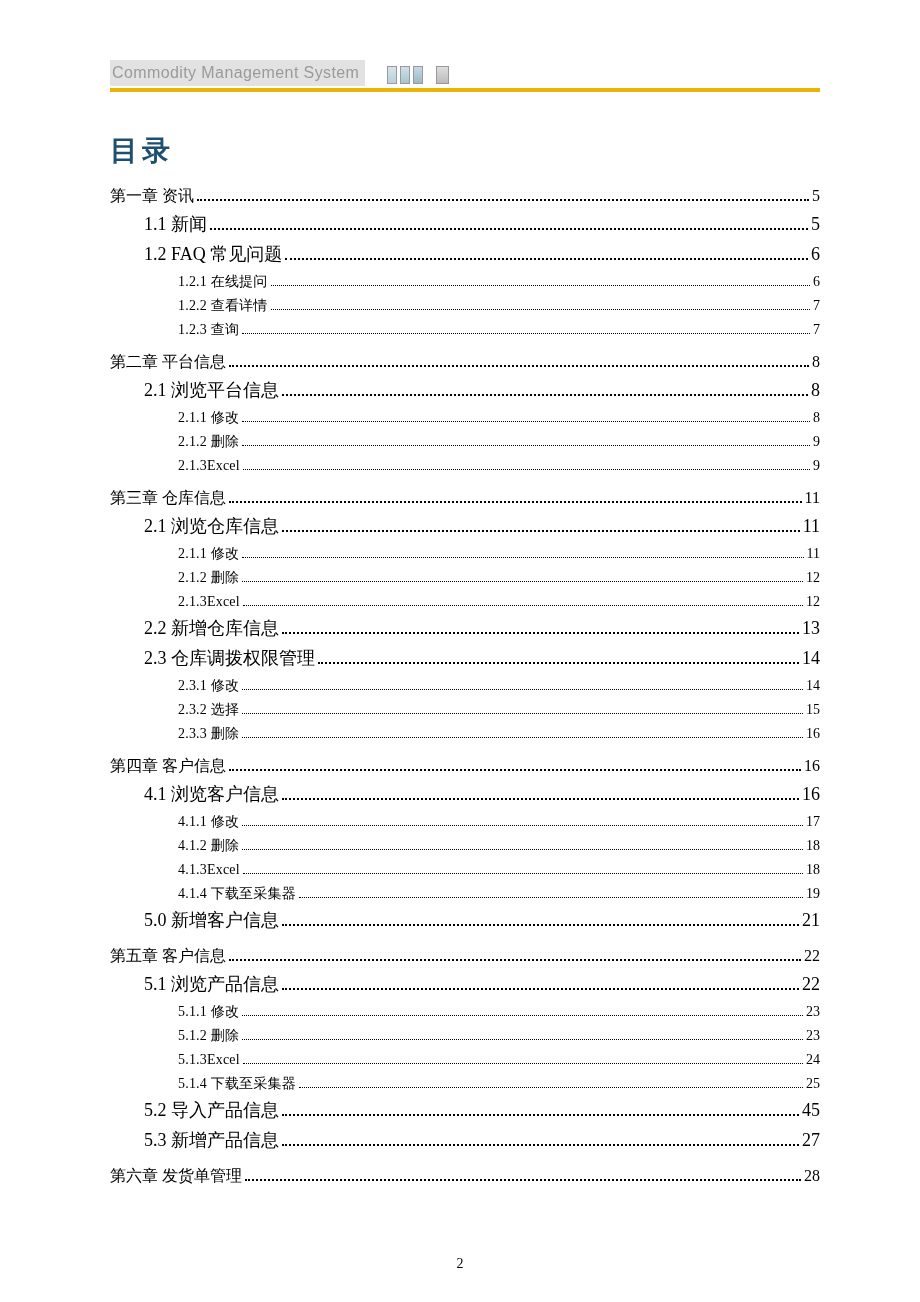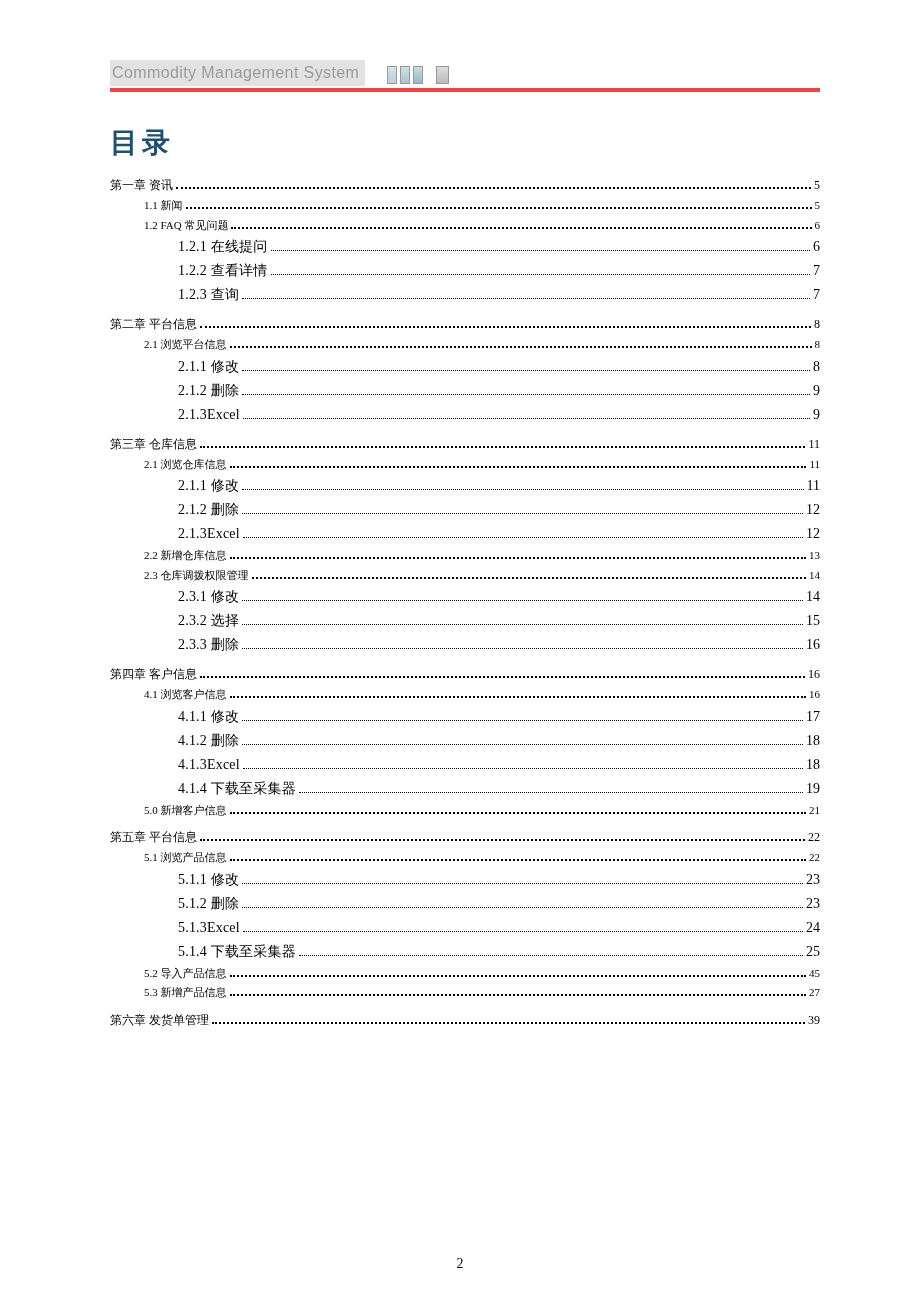--- a/index.html
+++ b/index.html
@@ -10,23 +10,23 @@
     font-family: "SimSun", "宋体", serif;
     color: #000;
   }
   .page {
     width: 920px;
     min-height: 1302px;
     padding: 60px 100px 40px 110px;
     position: relative;
   }
   .header-bar {
-    border-bottom: 4px solid #ef4444;
+    border-bottom: 4px solid #eab308;
     padding-bottom: 2px;
-    margin-bottom: 32px;
+    margin-bottom: 40px;
     display: flex;
     align-items: flex-end;
     gap: 22px;
   }
   .header-title {
     background: #e2e2e2;
     color: #9a9a9a;
     font-family: Arial, sans-serif;
     font-size: 16px;
     letter-spacing: 0.4px;
@@ -73,22 +73,22 @@
     border-bottom: 2px dotted #000;
     margin: 0 3px 3px 3px;
     height: 0;
   }
   .toc-leader.fine {
     border-bottom: 1.2px dotted #000;
     margin-bottom: 4px;
   }
   .toc-page { flex: 0 0 auto; }
 
-  .lvl1 { padding-left: 0; font-size: 12px; margin-top: 10px; }
-  .lvl2 { padding-left: 34px; font-size: 11px; }
+  .lvl1 { padding-left: 0; font-size: 16px; margin-top: 10px; }
+  .lvl2 { padding-left: 34px; font-size: 18px; }
   .lvl3 { padding-left: 68px; font-size: 14px; font-family: "SimSun","Times New Roman",serif; }
   .lvl3 .toc-label { letter-spacing: 0.2px; }
   .lvl3 .toc-page { font-size: 14px; }
 
   .page-number {
     position: absolute;
     bottom: 30px;
     left: 0; right: 0;
     text-align: center;
     font-size: 14px;
@@ -247,21 +247,21 @@
         <span class="toc-label">4.1.4 下载至采集器</span>
         <span class="toc-leader fine"></span>
         <span class="toc-page">19</span>
       </div>
       <div class="toc-line lvl2">
         <span class="toc-label">5.0 新增客户信息</span>
         <span class="toc-leader"></span>
         <span class="toc-page">21</span>
       </div>
       <div class="toc-line lvl1">
-        <span class="toc-label">第五章 平台信息</span>
+        <span class="toc-label">第五章 客户信息</span>
         <span class="toc-leader"></span>
         <span class="toc-page">22</span>
       </div>
       <div class="toc-line lvl2">
         <span class="toc-label">5.1 浏览产品信息</span>
         <span class="toc-leader"></span>
         <span class="toc-page">22</span>
       </div>
       <div class="toc-line lvl3">
         <span class="toc-label">5.1.1 修改</span>
@@ -289,18 +289,18 @@
         <span class="toc-page">45</span>
       </div>
       <div class="toc-line lvl2">
         <span class="toc-label">5.3 新增产品信息</span>
         <span class="toc-leader"></span>
         <span class="toc-page">27</span>
       </div>
       <div class="toc-line lvl1">
         <span class="toc-label">第六章 发货单管理</span>
         <span class="toc-leader"></span>
-        <span class="toc-page">39</span>
+        <span class="toc-page">28</span>
       </div>
     </div>
 
   <div class="page-number">2</div>
 </div>
 
 </body></html>

